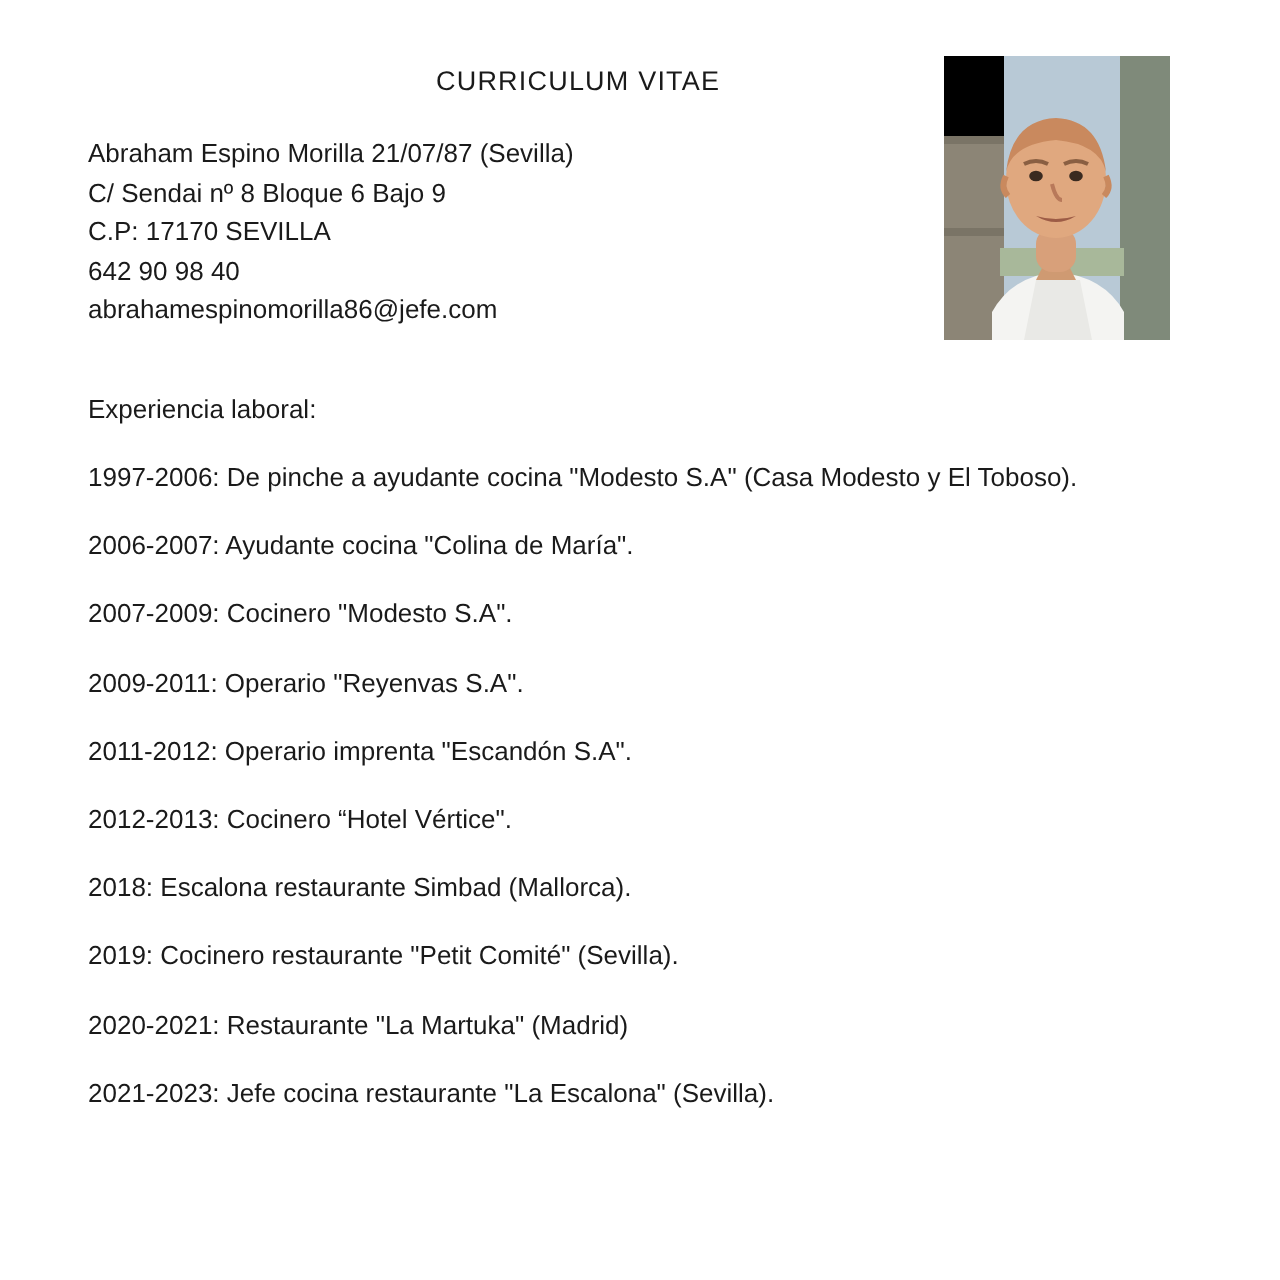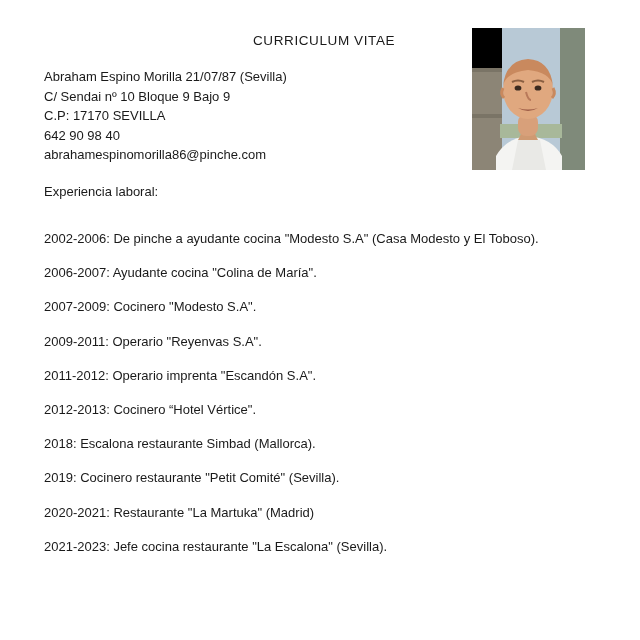--- a/index.html
+++ b/index.html
@@ -21,21 +21,20 @@
     box-sizing: border-box;
     padding: 0;
   }
   .doc-title {
     position: absolute;
     top: 33px;
     left: 218px;
     font-size: 13.5px;
     letter-spacing: 0.6px;
     color: #1a1a1a;
-    margin-left: 35px;
   }
   .photo {
     position: absolute;
     top: 28px;
     left: 472px;
     width: 113px;
     height: 142px;
     overflow: hidden;
     background: #8fa6b6;
   }
@@ -49,21 +48,21 @@
     width: 410px;
   }
   .header-block .line {
     font-size: 13px;
     line-height: 19.5px;
     color: #1a1a1a;
     white-space: nowrap;
   }
   .section-title {
     position: absolute;
-    top: 184px;
+    top: 197px;
     left: 44px;
     font-size: 13px;
     color: #1a1a1a;
   }
   .entries {
     position: absolute;
     top: 230px;
     left: 44px;
     width: 586px;
   }
@@ -106,30 +105,30 @@
       <path d="M60 54 Q66 51 72 54" stroke="#8a5f42" stroke-width="2" fill="none"></path>
       <path d="M54 64 Q56 72 59 72" stroke="#b8795a" stroke-width="2" fill="none"></path>
       <path d="M46 80 Q56 86 66 80 Q56 83 46 80 Z" fill="#9d5c46"></path>
       <path d="M31 60 Q28 66 32 70" stroke="#c9895e" stroke-width="3" fill="none"></path>
       <path d="M81 60 Q84 66 80 70" stroke="#c9895e" stroke-width="3" fill="none"></path>
     </svg>
   </div>
 
   <div class="header-block">
     <div class="line">Abraham Espino Morilla 21/07/87 (Sevilla)</div>
-    <div class="line">C/ Sendai nº 10 Bloque 9 Bajo 9</div>
+    <div class="line">C/ Sendai nº 8 Bloque 6 Bajo 9</div>
     <div class="line">C.P: 17170 SEVILLA</div>
     <div class="line">642 90 98 40</div>
-    <div class="line">abrahamespinomorilla86@pinche.com</div>
+    <div class="line">abrahamespinomorilla86@jefe.com</div>
   </div>
 
   <div class="section-title">Experiencia laboral:</div>
 
   <div class="entries">
-    <div class="entry">2002-2006: De pinche a ayudante cocina "Modesto S.A" (Casa Modesto y El Toboso).</div>
+    <div class="entry">1997-2006: De pinche a ayudante cocina "Modesto S.A" (Casa Modesto y El Toboso).</div>
     <div class="entry">2006-2007: Ayudante cocina "Colina de María".</div>
     <div class="entry">2007-2009: Cocinero "Modesto S.A".</div>
     <div class="entry">2009-2011: Operario "Reyenvas S.A".</div>
     <div class="entry">2011-2012: Operario imprenta "Escandón S.A".</div>
     <div class="entry">2012-2013: Cocinero “Hotel Vértice".</div>
     <div class="entry">2018: Escalona restaurante Simbad (Mallorca).</div>
     <div class="entry">2019: Cocinero restaurante "Petit Comité" (Sevilla).</div>
     <div class="entry">2020-2021: Restaurante "La Martuka" (Madrid)</div>
     <div class="entry last">2021-2023: Jefe cocina restaurante "La Escalona" (Sevilla).</div>
   </div>

